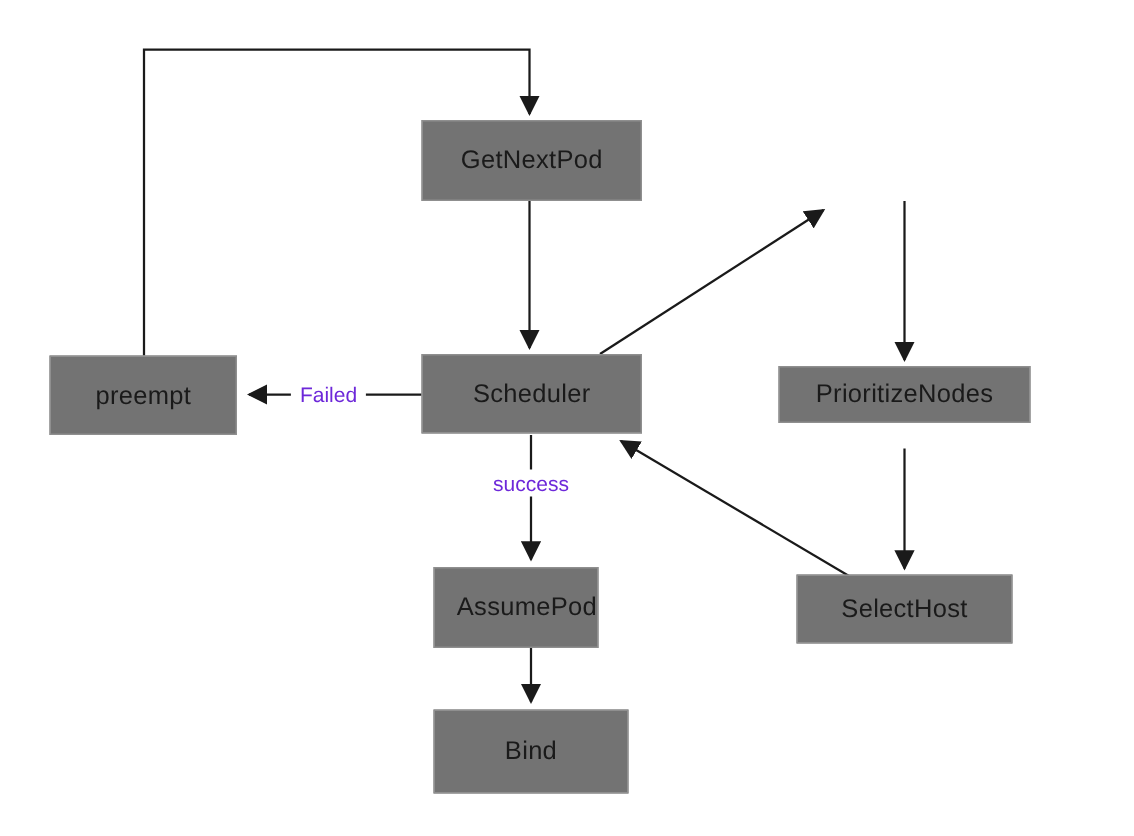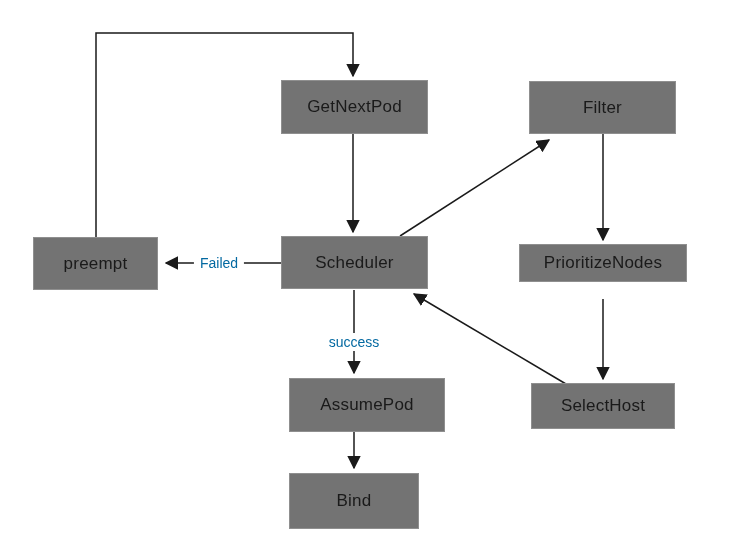--- a/index.html
+++ b/index.html
@@ -26,34 +26,34 @@
     justify-content: center;
     font-size: 17px;
     color: #1a1a1a;
     letter-spacing: 0.2px;
   }
   .node-get-next-pod   { left: 281px; top:  80px; width: 147px; height: 54px; }
   .node-filter         { left: 529px; top:  81px; width: 147px; height: 53px; }
   .node-preempt        { left:  33px; top: 237px; width: 125px; height: 53px; }
   .node-scheduler      { left: 281px; top: 236px; width: 147px; height: 53px; }
   .node-prioritize     { left: 519px; top: 244px; width: 168px; height: 38px; }
-  .node-assume-pod     { left: 289px; top: 378px; width: 156px; height: 54px; }
+  .node-assume-pod     { left: 289px; top: 378px; width: 110px; height: 54px; justify-content: flex-end; }
   .node-select-host    { left: 531px; top: 383px; width: 144px; height: 46px; }
   .node-bind           { left: 289px; top: 473px; width: 130px; height: 56px; }
   .edge-label {
     position: absolute;
     transform: translate(-50%, -50%);
     background: #ffffff;
     padding: 1px 6px;
     font-size: 14px;
-    color: #0369a1;
+    color: #6d28d9;
     white-space: nowrap;
   }
   .label-failed  { left: 219px; top: 263px; }
-  .label-success { left: 354px; top: 342px; }
+  .label-success { left: 354px; top: 322px; }
 </style>
 </head>
 <body>
 
 <div id="canvas">
 
   <svg id="edges" viewBox="0 0 756 557" xmlns="http://www.w3.org/2000/svg">
     <defs>
       <marker id="arrow" viewBox="0 0 10 10" refX="9" refY="5" markerWidth="9" markerHeight="9" orient="auto-start-reverse">
         <path d="M0,0 L10,5 L0,10 z" fill="#1a1a1a"></path>
@@ -69,23 +69,20 @@
       <path d="M281,263 L166,263" marker-end="url(#arrow)"></path>
       <path d="M354,290 L354,373" marker-end="url(#arrow)"></path>
       <path d="M354,432 L354,468" marker-end="url(#arrow)"></path>
     </g>
   </svg>
 
   <div class="node node-get-next-pod">
     <span>GetNextPod</span>
   </div>
 
-  <div class="node node-filter">
-    <span>Filter</span>
-  </div>
 
   <div class="node node-preempt">
     <span>preempt</span>
   </div>
 
   <div class="node node-scheduler">
     <span>Scheduler</span>
   </div>
 
   <div class="node node-prioritize">

